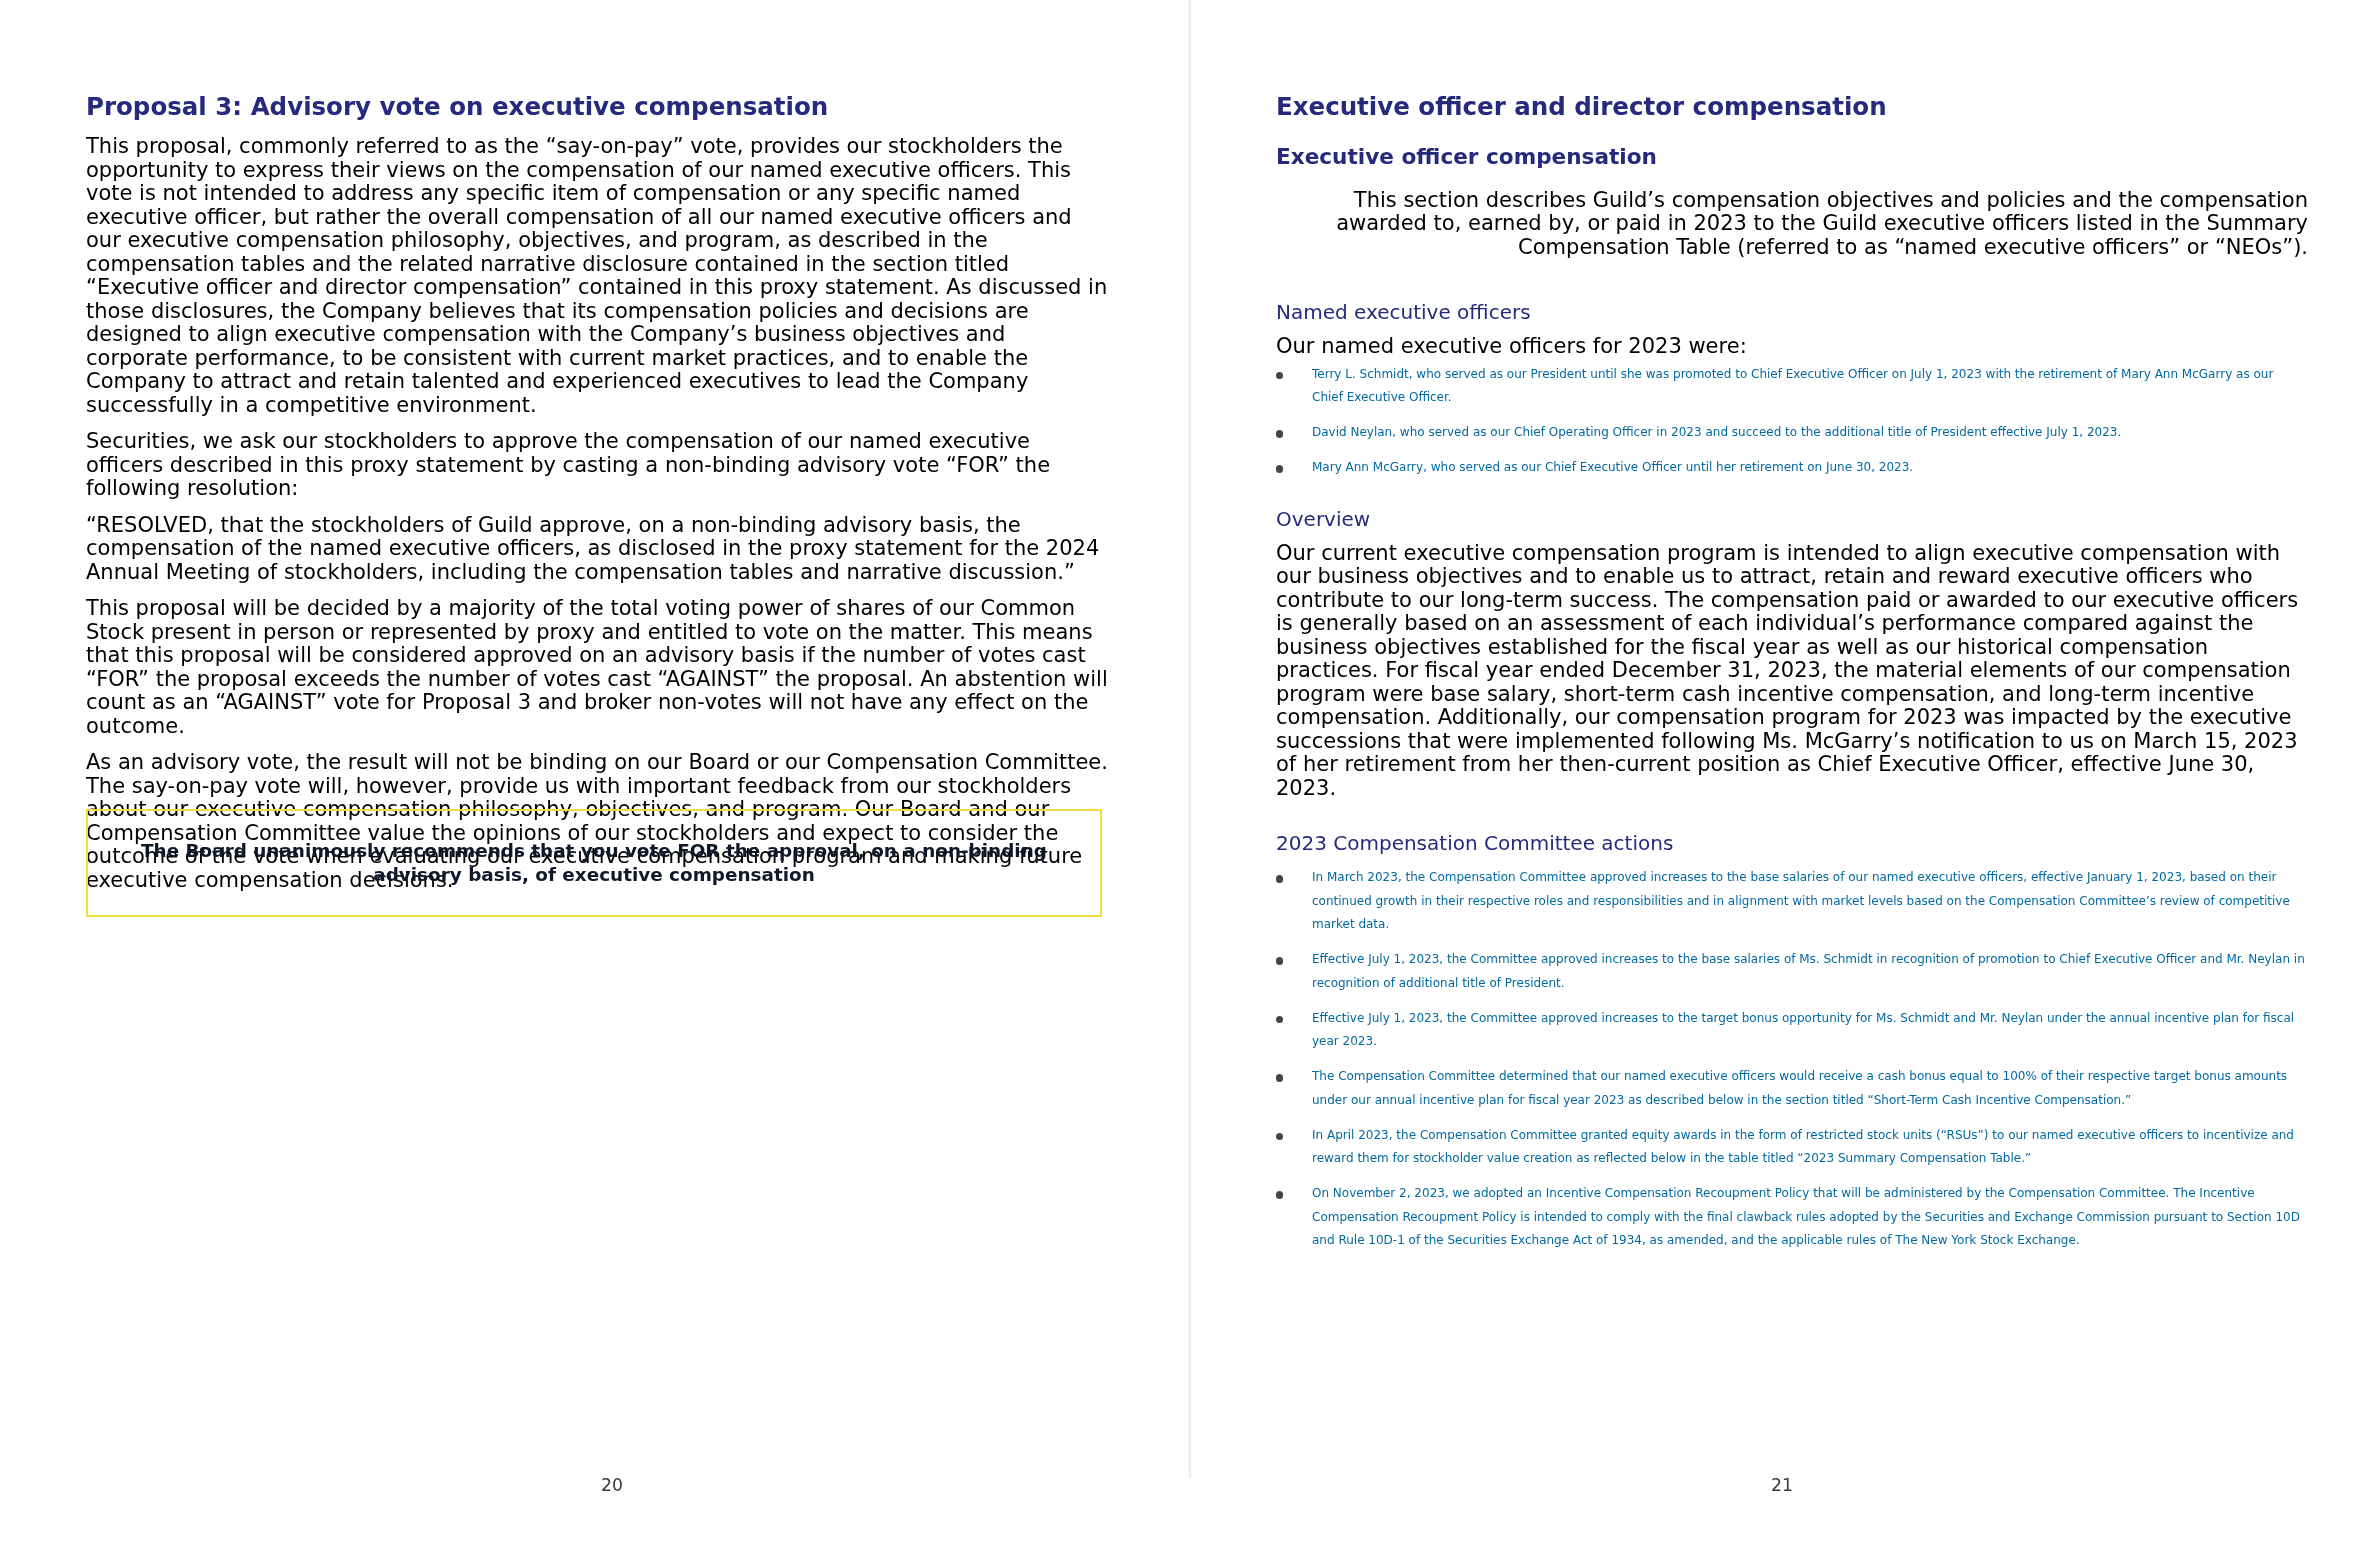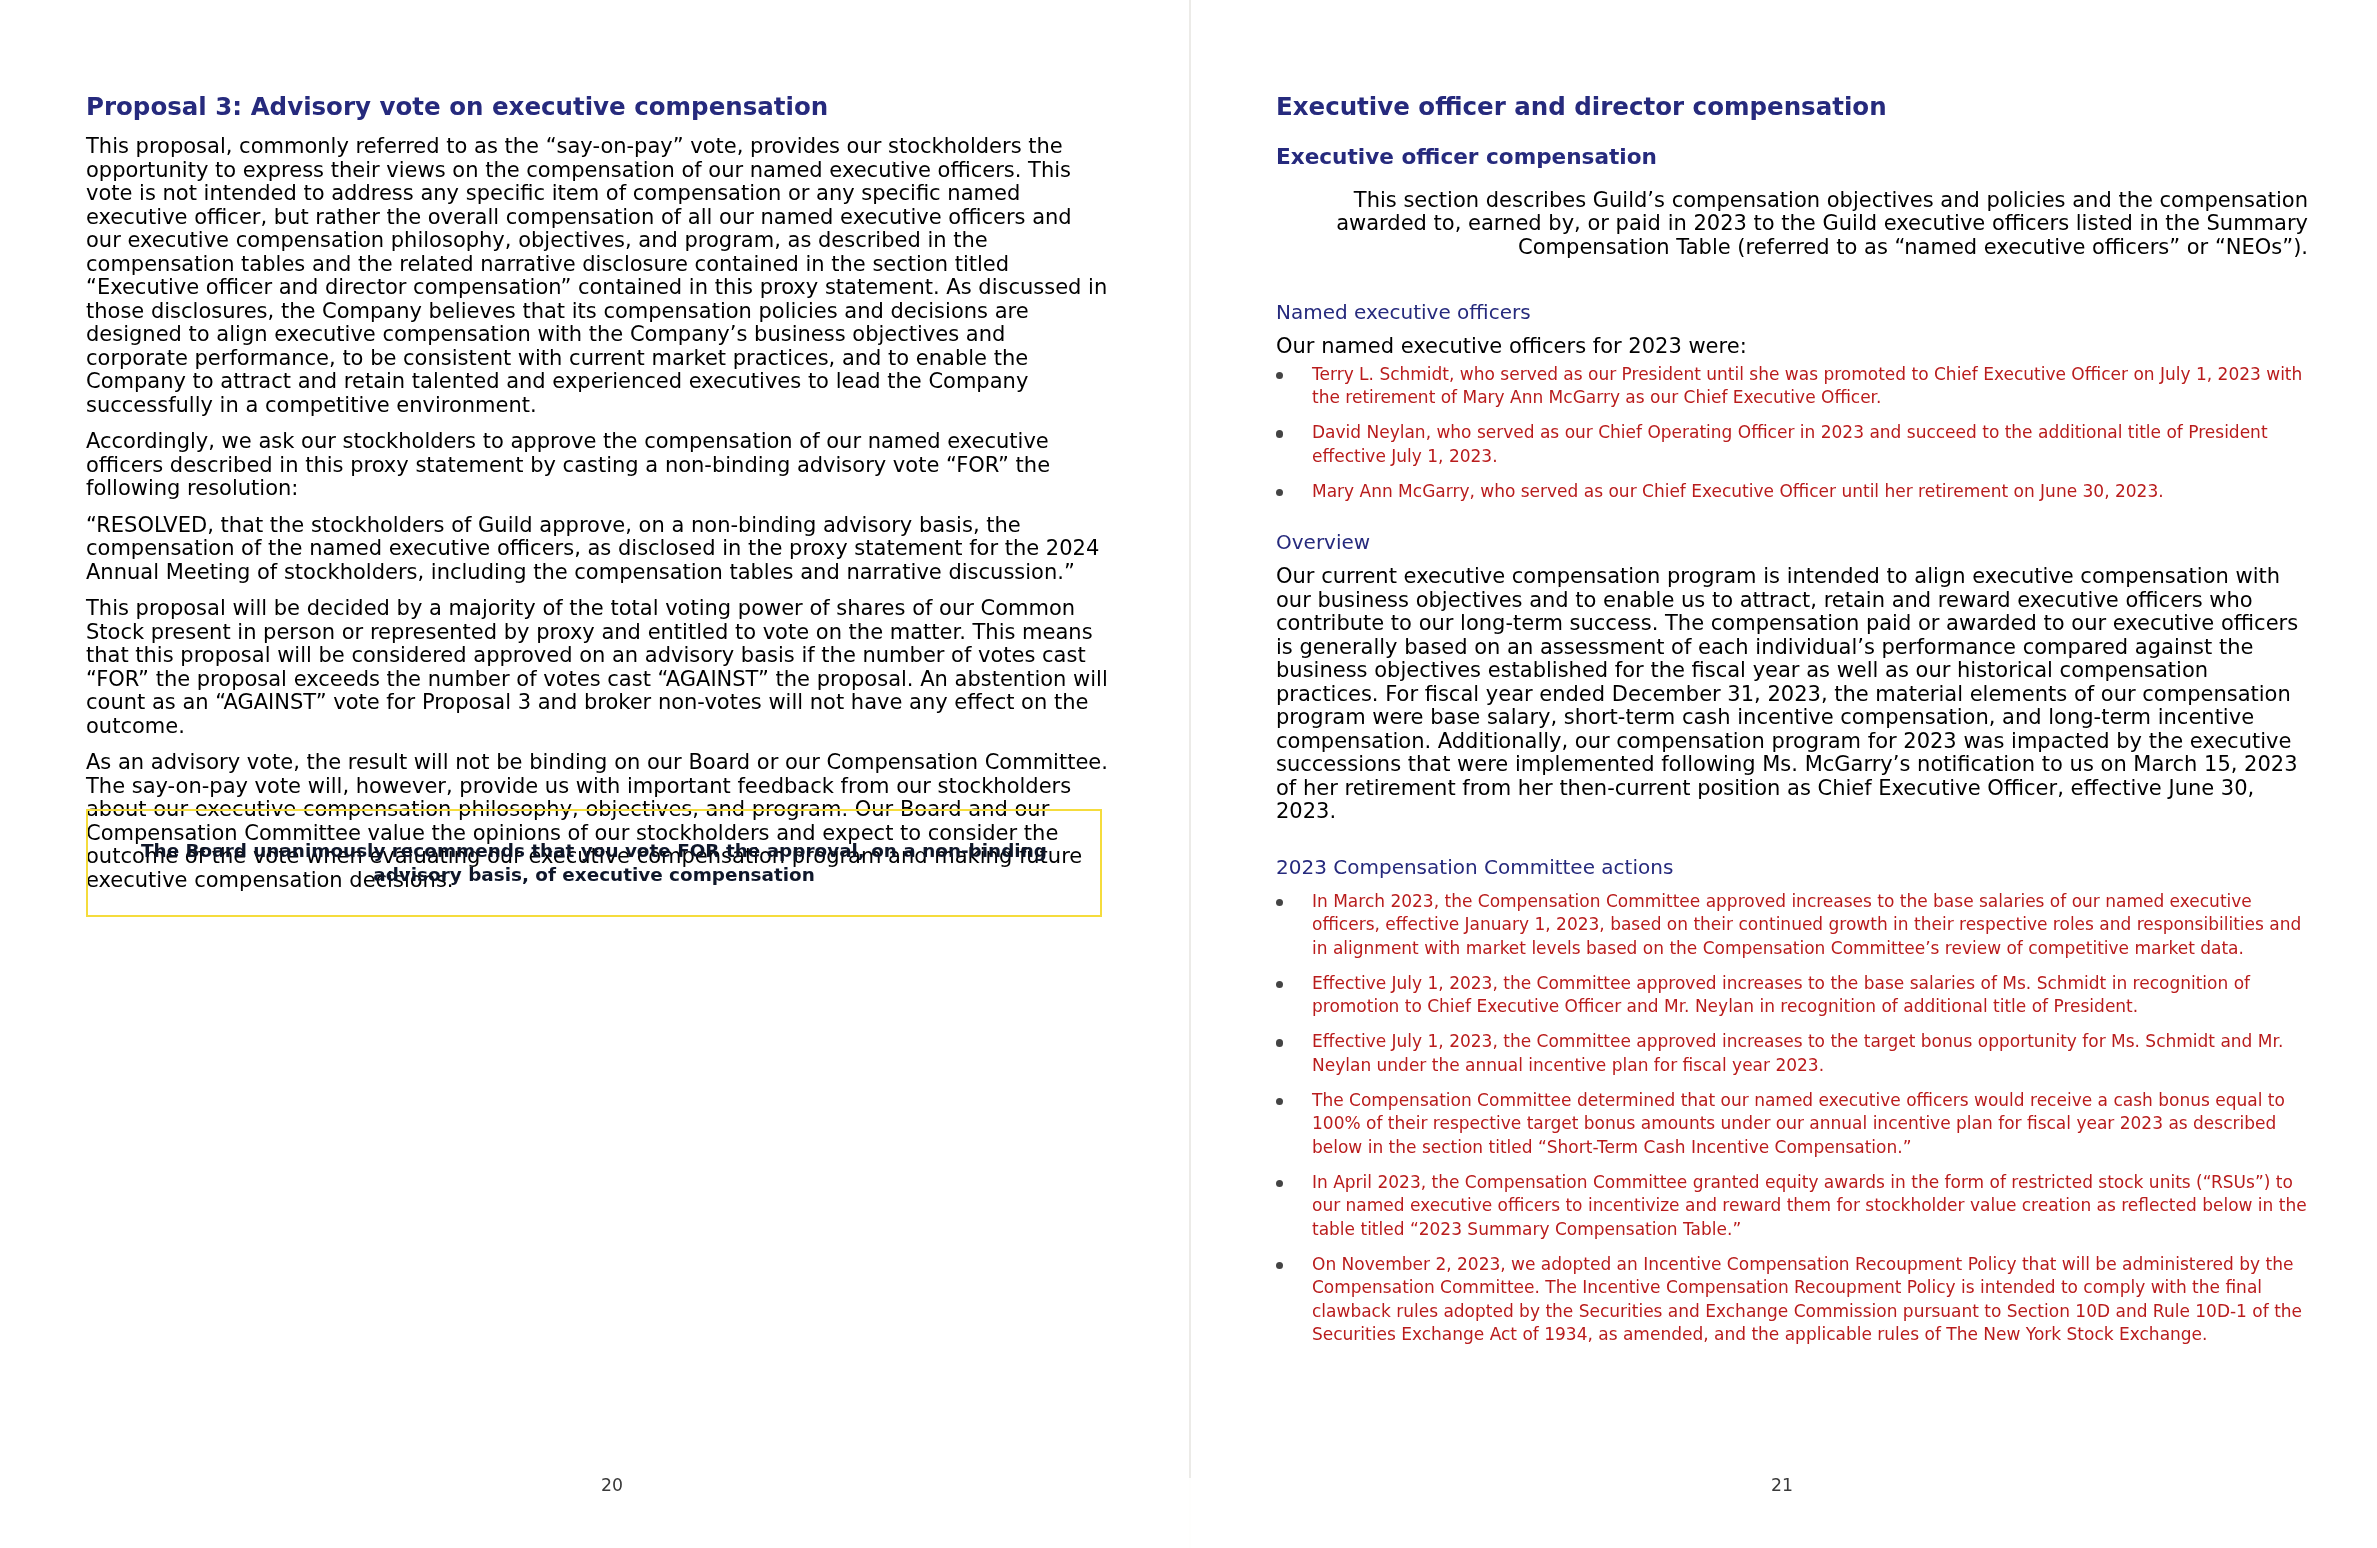--- a/index.html
+++ b/index.html
@@ -35,21 +35,21 @@
   p {
     margin: 0 0 13px 0; font-size: 21px; line-height: 23.5px; color: #000000;
   }
   .col-right h1 { margin-bottom: 21.6px; }
   .col-right p.intro { margin-bottom: 40px; text-align: right; }
   .col-right p.lead { margin-bottom: 4px; }
   .col-right p.overview { margin-bottom: 30px; }
   ul { list-style: none; margin: 0 0 26px 0; padding: 0; }
   li {
     position: relative; padding-left: 36px; margin: 0 0 11.5px 0;
-    font-size: 17px; line-height: 23.5px; color: #b91c1c;
+    font-size: 12px; line-height: 23.5px; color: #0369a1;
   }
   li .bullet {
     position: absolute; left: 0; top: 9.4px; width: 7.2px; height: 7.2px; border-radius: 50%;
     background: #444444;
   }
   .callout {
     position: absolute; left: 86px; top: 809px; width: 1012px; height: 104px;
     border: 2.2px solid #f5dc3c; box-sizing: content-box;
     display: flex; align-items: center; justify-content: center; text-align: center;
   }
@@ -66,21 +66,21 @@
 </head>
 <body>
 
 <div class="page page-left"></div>
 <div class="page page-right"></div>
 <div class="divider"></div>
 
 <div class="col col-left">
   <h1>Proposal 3: Advisory vote on executive compensation</h1>
   <p>This proposal, commonly referred to as the “say-on-pay” vote, provides our stockholders the opportunity to express their views on the compensation of our named executive officers. This vote is not intended to address any specific item of compensation or any specific named executive officer, but rather the overall compensation of all our named executive officers and our executive compensation philosophy, objectives, and program, as described in the compensation tables and the related narrative disclosure contained in the section titled “Executive officer and director compensation” contained in this proxy statement. As discussed in those disclosures, the Company believes that its compensation policies and decisions are designed to align executive compensation with the Company’s business objectives and corporate performance, to be consistent with current market practices, and to enable the Company to attract and retain talented and experienced executives to lead the Company successfully in a competitive environment.</p>
-  <p>Accordingly, we ask our stockholders to approve the compensation of our named executive officers described in this proxy statement by casting a non-binding advisory vote “FOR” the following resolution:</p>
+  <p>Securities, we ask our stockholders to approve the compensation of our named executive officers described in this proxy statement by casting a non-binding advisory vote “FOR” the following resolution:</p>
   <p>“RESOLVED, that the stockholders of Guild approve, on a non-binding advisory basis, the compensation of the named executive officers, as disclosed in the proxy statement for the 2024 Annual Meeting of stockholders, including the compensation tables and narrative discussion.”</p>
   <p>This proposal will be decided by a majority of the total voting power of shares of our Common Stock present in person or represented by proxy and entitled to vote on the matter. This means that this proposal will be considered approved on an advisory basis if the number of votes cast “FOR” the proposal exceeds the number of votes cast “AGAINST” the proposal. An abstention will count as an “AGAINST” vote for Proposal 3 and broker non-votes will not have any effect on the outcome.</p>
   <p>As an advisory vote, the result will not be binding on our Board or our Compensation Committee. The say-on-pay vote will, however, provide us with important feedback from our stockholders about our executive compensation philosophy, objectives, and program. Our Board and our Compensation Committee value the opinions of our stockholders and expect to consider the outcome of the vote when evaluating our executive compensation program and making future executive compensation decisions.</p>
 </div>
 
 <div class="callout">
   <span>The Board unanimously recommends that you vote FOR the approval, on a non-binding advisory basis, of executive compensation</span>
 </div>
 
 <div class="page-num pn-left">20</div>

